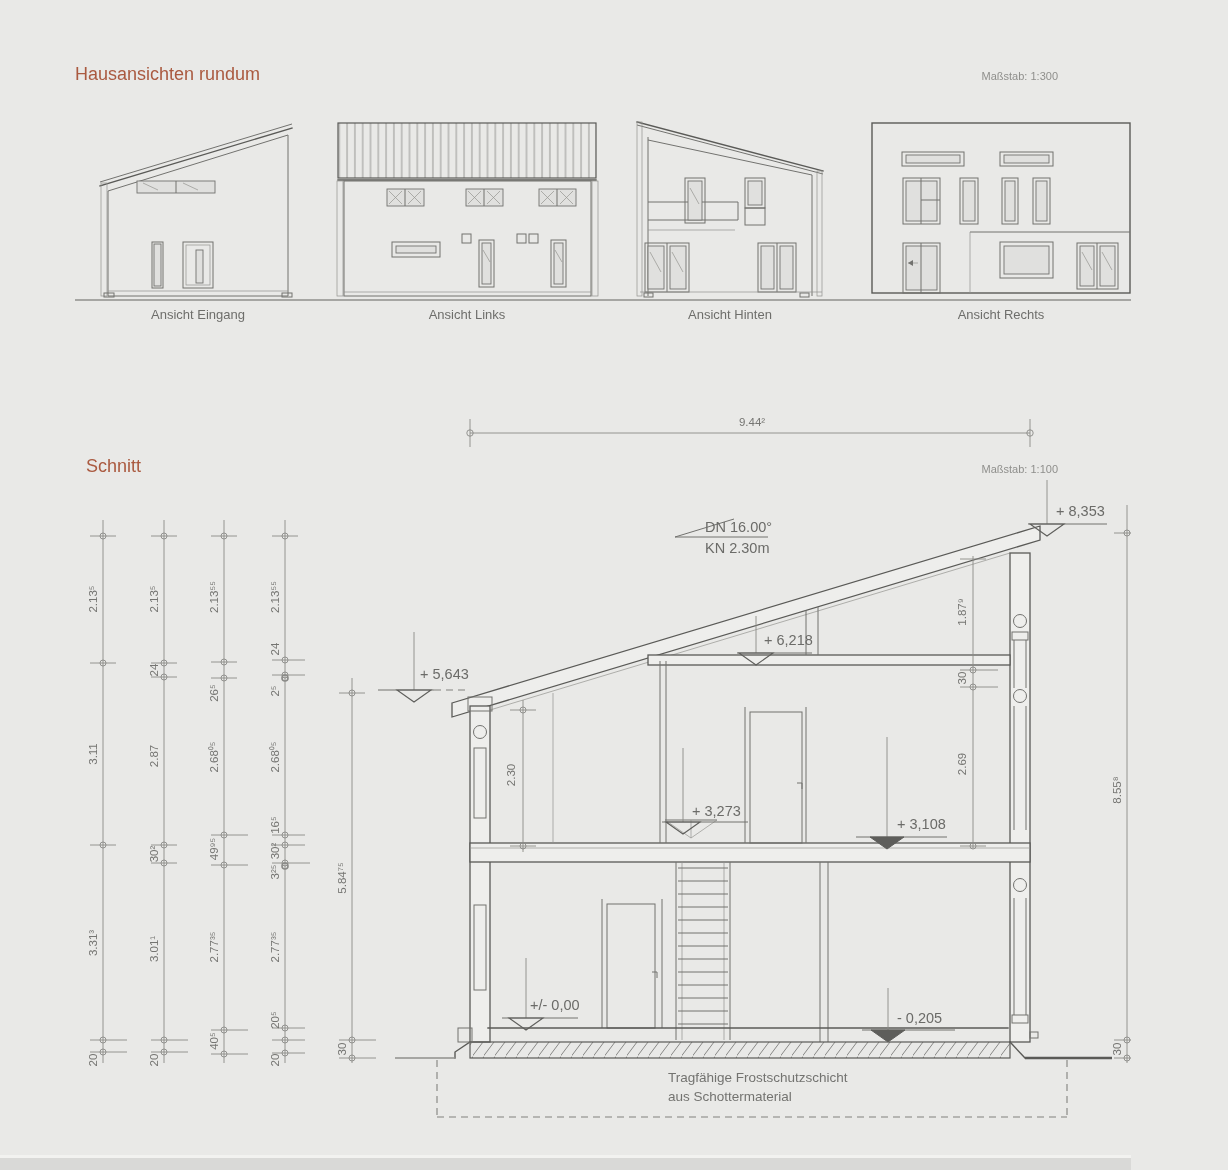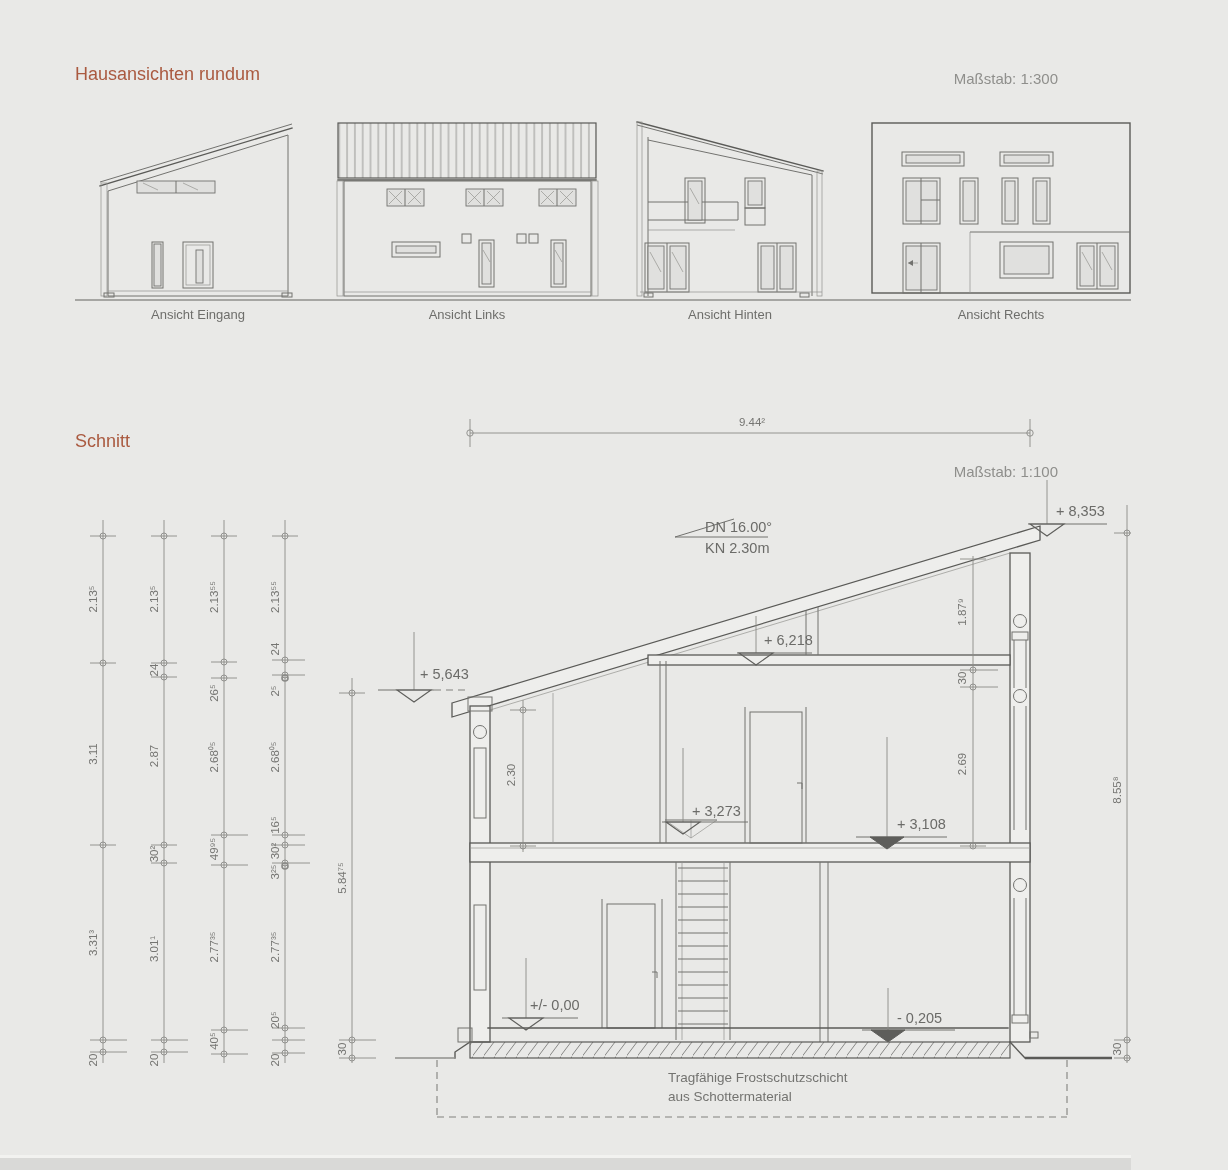--- a/index.html
+++ b/index.html
@@ -1,22 +1,22 @@
 <!DOCTYPE html>
 <html><head>
 <meta charset="utf-8">
 <style>
   html,body{margin:0;padding:0;background:#e9e9e7;}
   #root{position:relative;width:1131px;height:1170px;background:#e9e9e7;overflow:hidden;
         font-family:"Liberation Sans", sans-serif;}
   .title{position:absolute;left:75px;font-size:18px;color:#aa5a40;}
-  .scale{position:absolute;right:73px;font-size:15px;color:#8f8f8c;}
+  .scale{position:absolute;right:73px;font-size:11px;color:#8f8f8c;}
   #title-elev{top:64px;}
   #scale-elev{top:70px;}
-  #title-schnitt{top:431px;}
+  #title-schnitt{top:456px;margin-left:11px;}
   #scale-schnitt{top:463px;margin-left:44px;}
   svg{position:absolute;left:0;}
   #svg-elev{top:0;}
   #svg-schnitt{top:345px;}
   .cut{stroke:#5a5a57;stroke-width:1.4;fill:none;stroke-linecap:square;}
   .med{stroke:#72726f;stroke-width:1;fill:none;}
   .thin{stroke:#93938f;stroke-width:0.7;fill:none;}
   .dim{stroke:#8a8a87;stroke-width:0.9;fill:none;}
   .dash{stroke:#82827f;stroke-width:1.1;fill:none;stroke-dasharray:7 5;}
   .solid{fill:#eeeeec;stroke:#5a5a57;stroke-width:1.3;}

